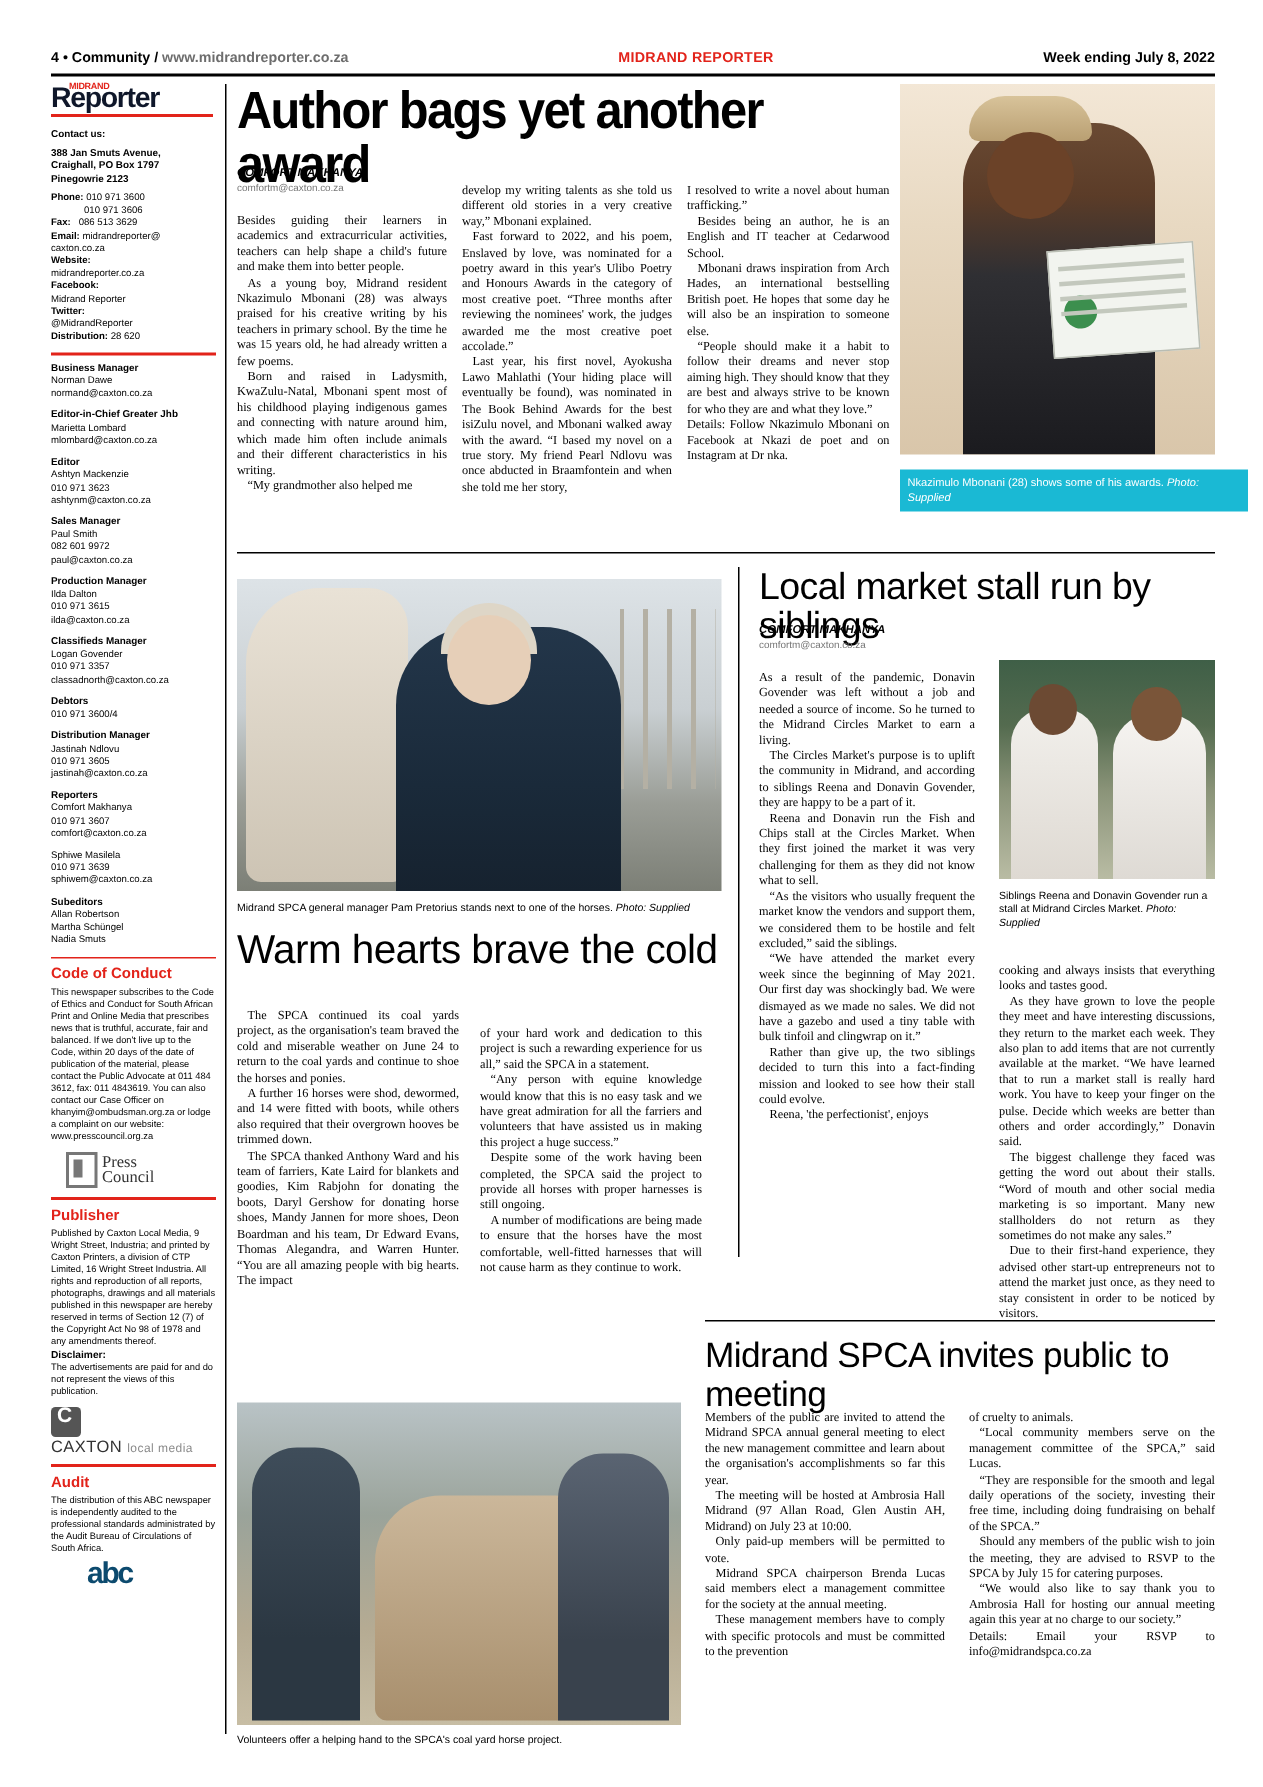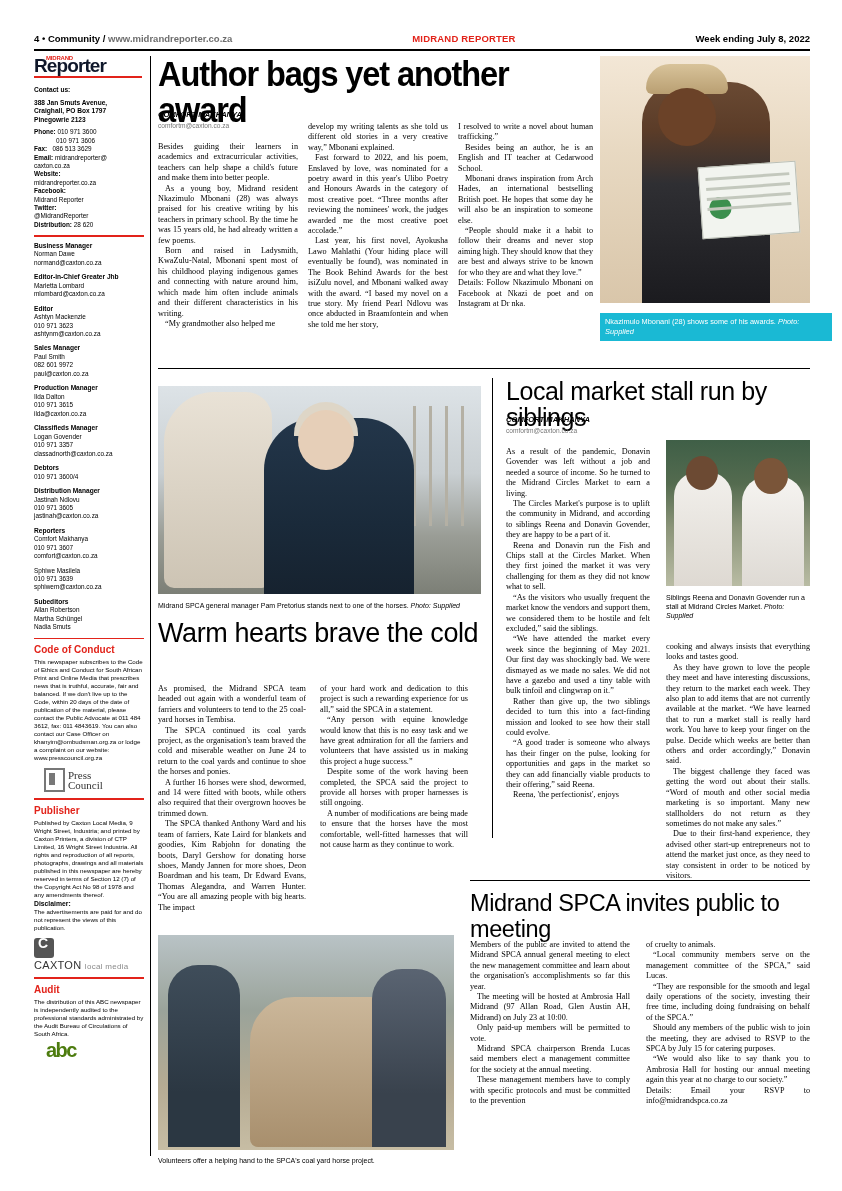--- a/index.html
+++ b/index.html
@@ -182,22 +182,22 @@
   .cx-word span {
     font-size: 8px;
     color: #8a8a8a;
   }
   .abc-logo {
     font-family: "Liberation Sans", sans-serif;
     font-size: 20px;
     font-weight: bold;
     letter-spacing: -1.5px;
     margin-top: 8px;
-    margin-left: 12px;
-    color: #4d7c0f;
+    margin-left: 24px;
+    color: #0c4a6e;
   }
 
   .sidebar-divider {
     position: absolute;
     left: 150px; top: 56px;
     width: 1px; height: 1100px;
     background: #000;
   }
 
   h1.headline {
@@ -664,37 +664,35 @@
 
   <div class="col" style="left:506px; top:415px; width:144px;">
     <div class="byline">COMFORT MAKHANYA</div>
     <div class="byline-email">comfortm@caxton.co.za</div>
     <p class="body first">As a result of the pandemic, Donavin Govender was left without a job and needed a source of income. So he turned to the Midrand Circles Market to earn a living.</p>
     <p class="body">The Circles Market's purpose is to uplift the community in Midrand, and according to siblings Reena and Donavin Govender, they are happy to be a part of it.</p>
     <p class="body">Reena and Donavin run the Fish and Chips stall at the Circles Market. When they first joined the market it was very challenging for them as they did not know what to sell.</p>
     <p class="body">“As the visitors who usually frequent the market know the vendors and support them, we considered them to be hostile and felt excluded,” said the siblings.</p>
     <p class="body">“We have attended the market every week since the beginning of May 2021. Our first day was shockingly bad. We were dismayed as we made no sales. We did not have a gazebo and used a tiny table with bulk tinfoil and clingwrap on it.”</p>
     <p class="body">Rather than give up, the two siblings decided to turn this into a fact-finding mission and looked to see how their stall could evolve.</p>
-    <p class="body">“A good trader is someone who always has their finger on the pulse, looking for opportunities and gaps in the market so they can add financially viable products to their offering,” said Reena.</p>
     <p class="body">Reena, 'the perfectionist', enjoys</p>
   </div>
 
   <div class="col" style="left:666px; top:630px; width:144px;">
     <p class="body first">cooking and always insists that everything looks and tastes good.</p>
     <p class="body">As they have grown to love the people they meet and have interesting discussions, they return to the market each week. They also plan to add items that are not currently available at the market. “We have learned that to run a market stall is really hard work. You have to keep your finger on the pulse. Decide which weeks are better than others and order accordingly,” Donavin said.</p>
     <p class="body">The biggest challenge they faced was getting the word out about their stalls. “Word of mouth and other social media marketing is so important. Many new stallholders do not return as they sometimes do not make any sales.”</p>
     <p class="body">Due to their first-hand experience, they advised other start-up entrepreneurs not to attend the market just once, as they need to stay consistent in order to be noticed by visitors.</p>
   </div>
 
   <div class="col" style="left:158px; top:620px; width:323px;">
     <h2 class="headline-light" style="font-size:27px">Warm hearts brave the cold</h2>
   </div>
 
   <div class="col" style="left:158px; top:672px; width:148px;">
-    <p class="body first">As promised, the Midrand SPCA team headed out again with a wonderful team of farriers and volunteers to tend to the 25 coal-yard horses in Tembisa.</p>
     <p class="body">The SPCA continued its coal yards project, as the organisation's team braved the cold and miserable weather on June 24 to return to the coal yards and continue to shoe the horses and ponies.</p>
     <p class="body">A further 16 horses were shod, dewormed, and 14 were fitted with boots, while others also required that their overgrown hooves be trimmed down.</p>
     <p class="body">The SPCA thanked Anthony Ward and his team of farriers, Kate Laird for blankets and goodies, Kim Rabjohn for donating the boots, Daryl Gershow for donating horse shoes, Mandy Jannen for more shoes, Deon Boardman and his team, Dr Edward Evans, Thomas Alegandra, and Warren Hunter. “You are all amazing people with big hearts. The impact</p>
   </div>
 
   <div class="col" style="left:320px; top:672px; width:148px;">
     <p class="body first">of your hard work and dedication to this project is such a rewarding experience for us all,” said the SPCA in a statement.</p>
     <p class="body">“Any person with equine knowledge would know that this is no easy task and we have great admiration for all the farriers and volunteers that have assisted us in making this project a huge success.”</p>
     <p class="body">Despite some of the work having been completed, the SPCA said the project to provide all horses with proper harnesses is still ongoing.</p>
     <p class="body">A number of modifications are being made to ensure that the horses have the most comfortable, well-fitted harnesses that will not cause harm as they continue to work.</p>

